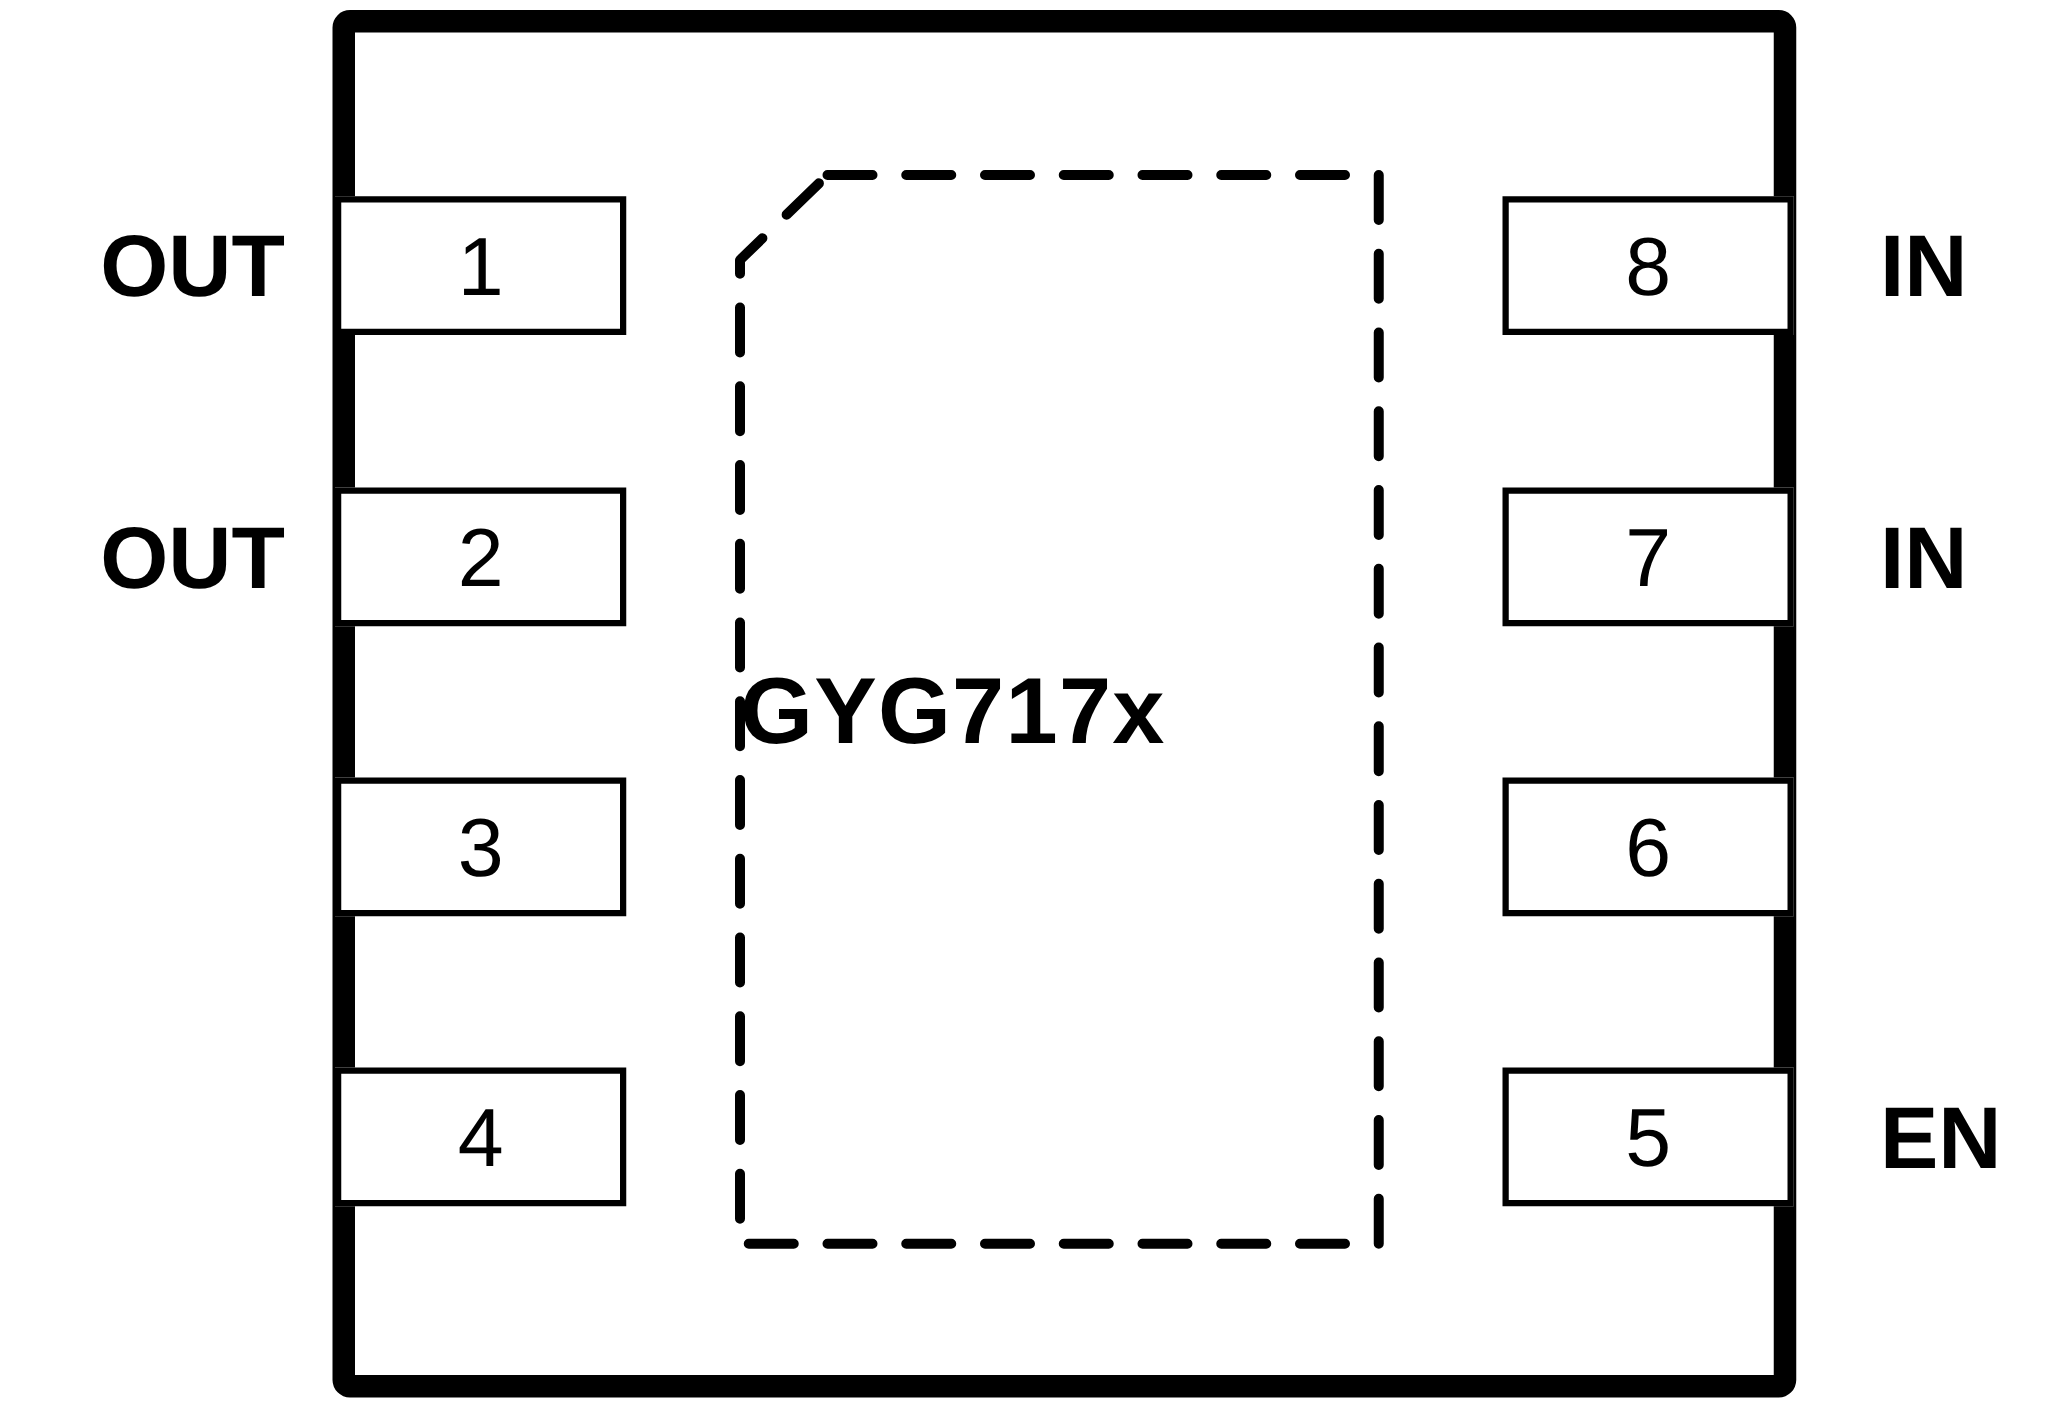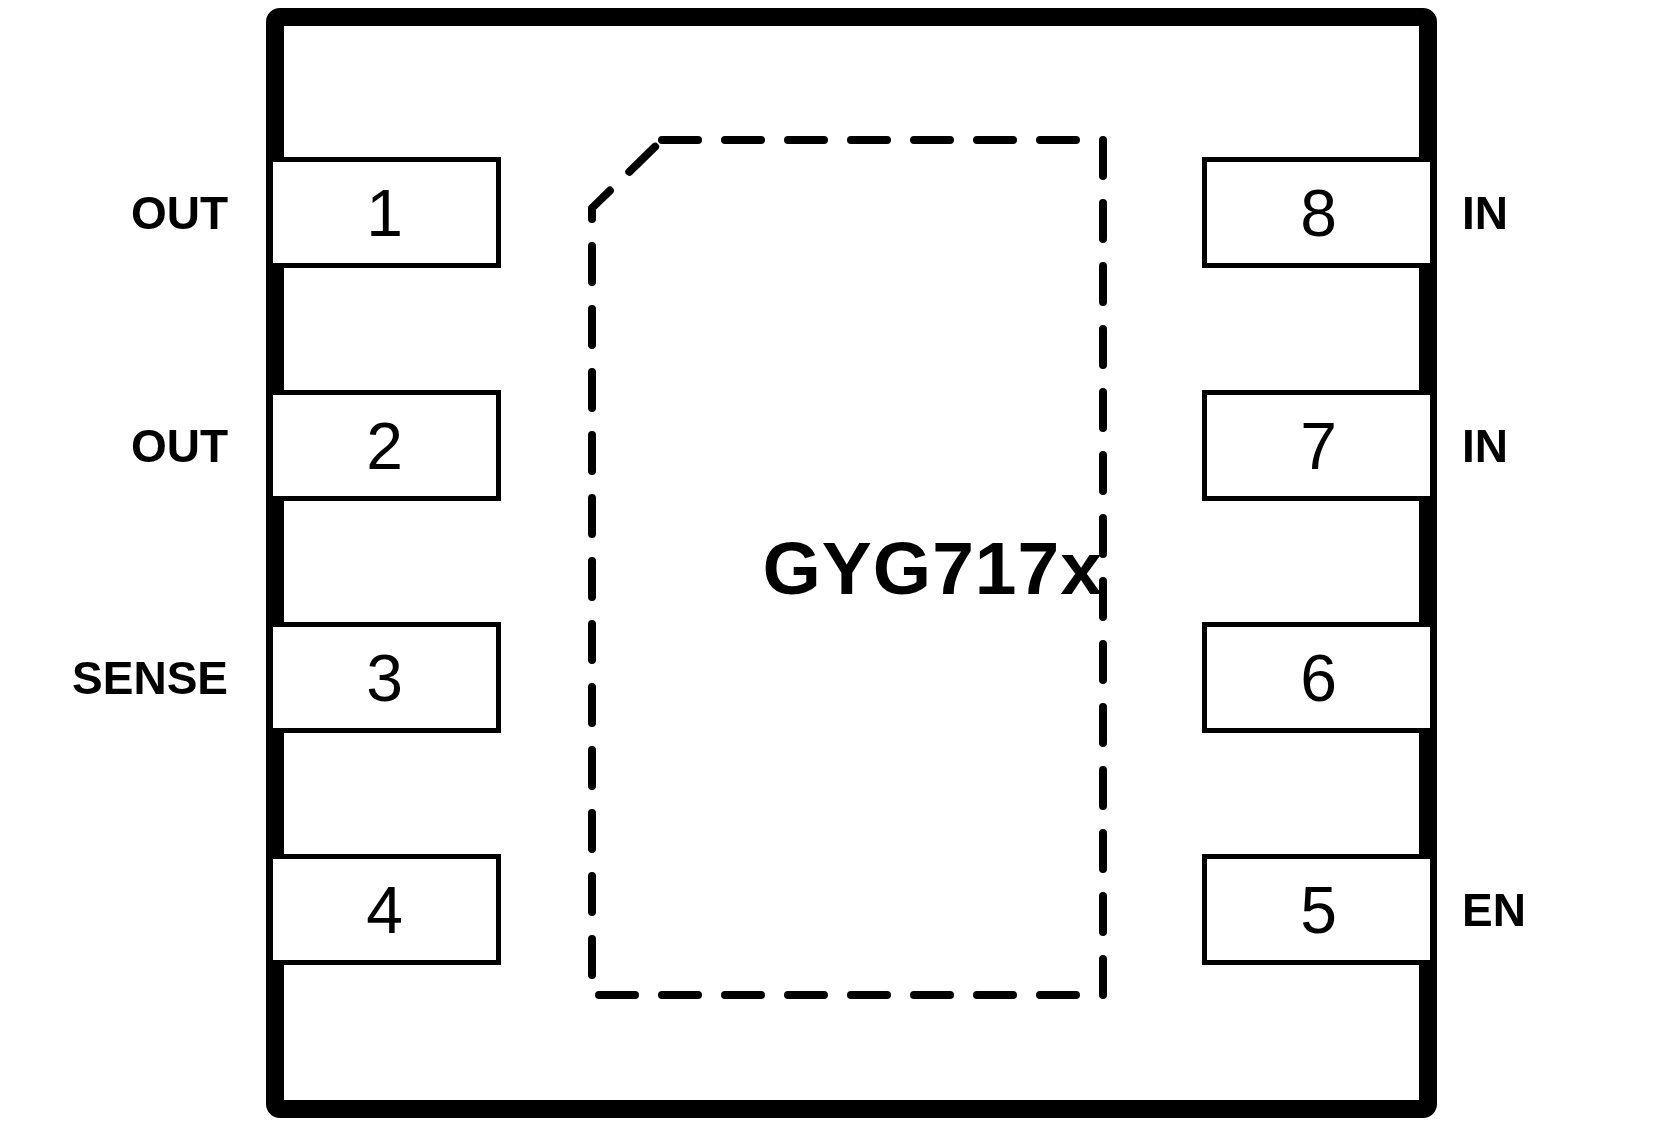--- a/index.html
+++ b/index.html
@@ -42,21 +42,21 @@
     stroke-linecap: round;
     stroke-linejoin: round;
   }
   .part-number {
     position: absolute;
     left: 592px;
     top: 524px;
     width: 511px;
     height: 88px;
     line-height: 88px;
-    text-align: right;
+    text-align: left;
     font-size: 75px;
     font-weight: bold;
     letter-spacing: 1px;
   }
   .pin-box {
     position: absolute;
     width: 233px;
     height: 111px;
     box-sizing: border-box;
     border: 5px solid var(--line-color, #000000);
@@ -73,31 +73,31 @@
   .pin-box.row3 { top: 854px; }
   .pin-number {
     font-size: 66px;
     font-weight: 400;
     line-height: 1;
   }
   .pin-label {
     position: absolute;
     height: 72px;
     line-height: 72px;
-    font-size: 46px;
+    font-size: 70px;
     font-weight: bold;
     white-space: nowrap;
   }
   .pin-label.side-left {
     left: 0;
     width: 228px;
     text-align: right;
   }
   .pin-label.side-right {
-    left: 1462px;
+    left: 1504px;
     text-align: left;
   }
   .pin-label.lrow0 { top: 177px; }
   .pin-label.lrow1 { top: 410px; }
   .pin-label.lrow2 { top: 642px; }
   .pin-label.lrow3 { top: 874px; }
 </style>
 </head>
 <body>
 
@@ -117,21 +117,20 @@
   <div class="pin-label side-left lrow0">OUT</div>
 
   <div class="pin-box side-left row1">
     <span class="pin-number">2</span>
   </div>
   <div class="pin-label side-left lrow1">OUT</div>
 
   <div class="pin-box side-left row2">
     <span class="pin-number">3</span>
   </div>
-  <div class="pin-label side-left lrow2">SENSE</div>
 
   <div class="pin-box side-left row3">
     <span class="pin-number">4</span>
   </div>
 
   <div class="pin-box side-right row0">
     <span class="pin-number">8</span>
   </div>
   <div class="pin-label side-right lrow0">IN</div>
 

